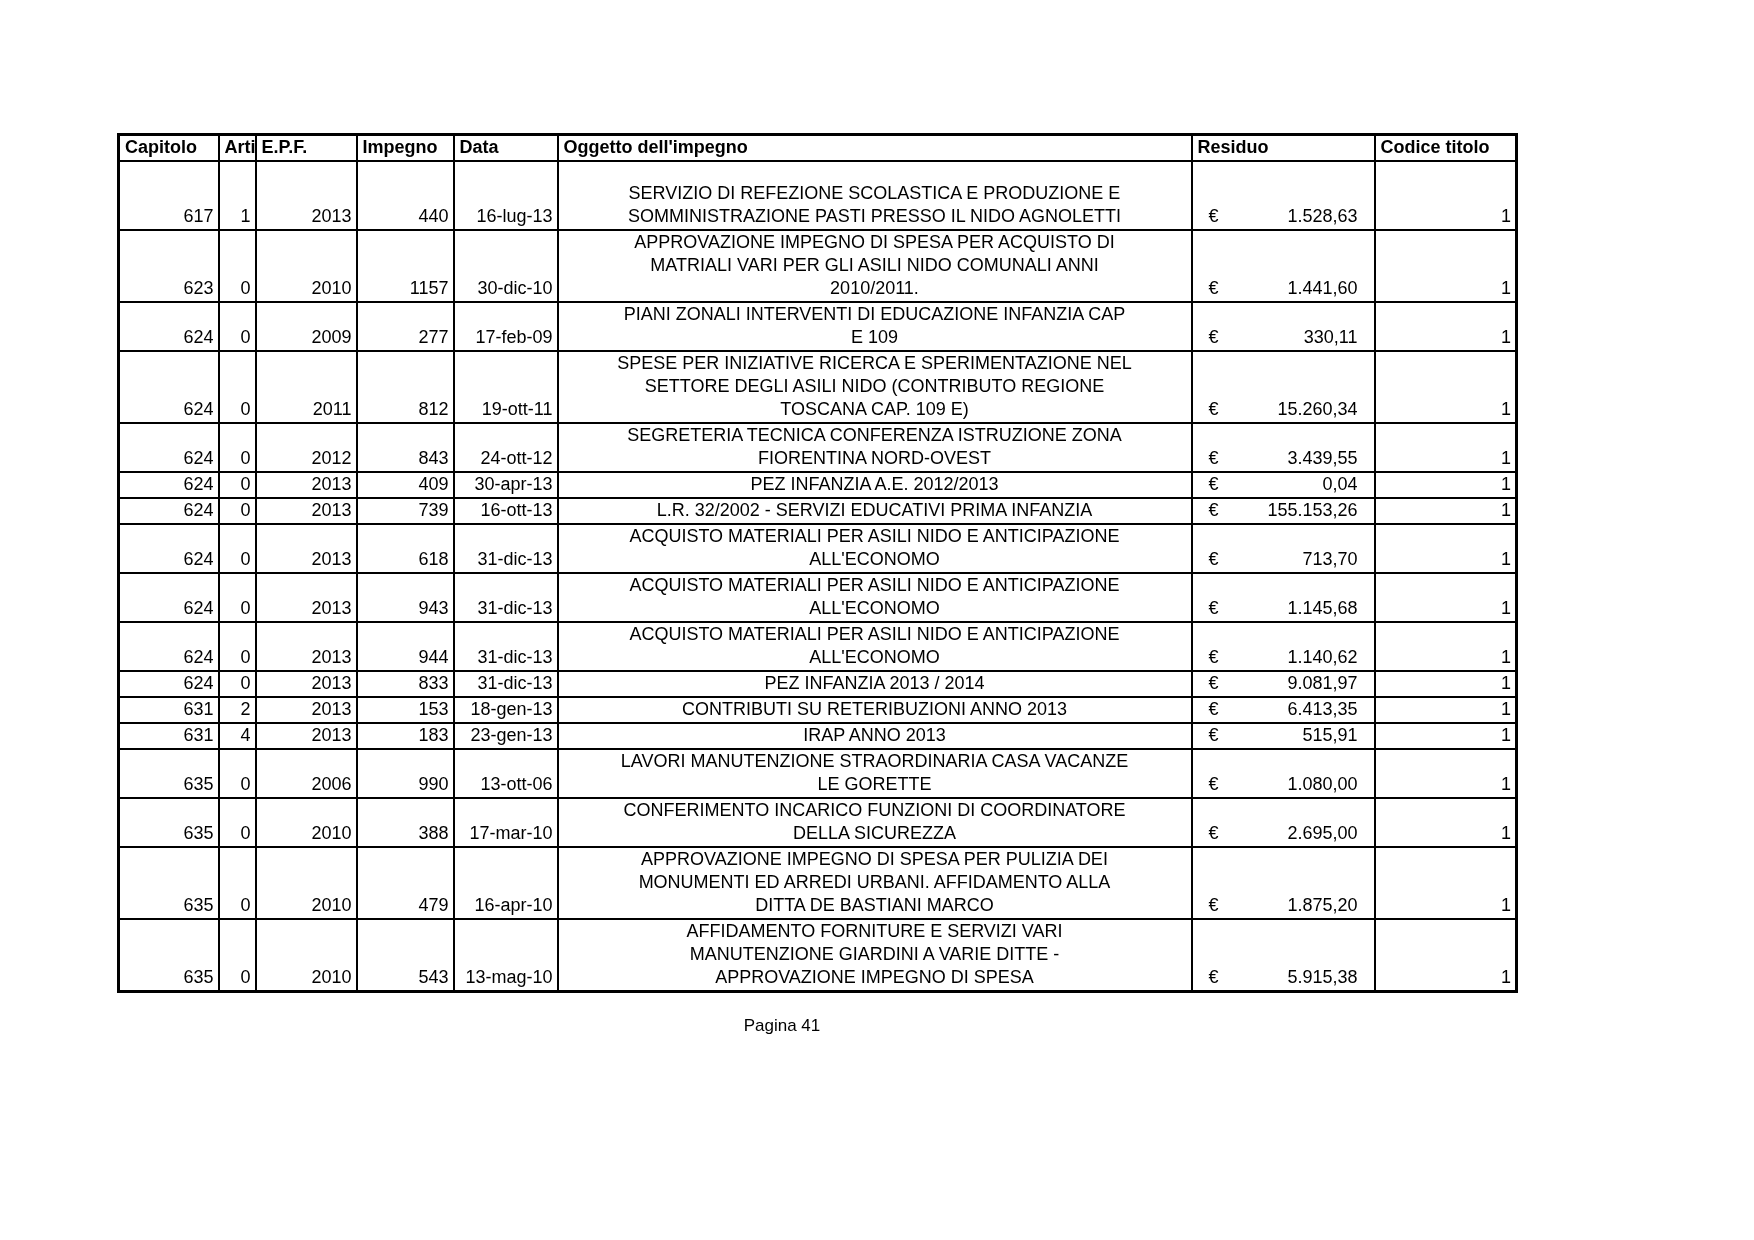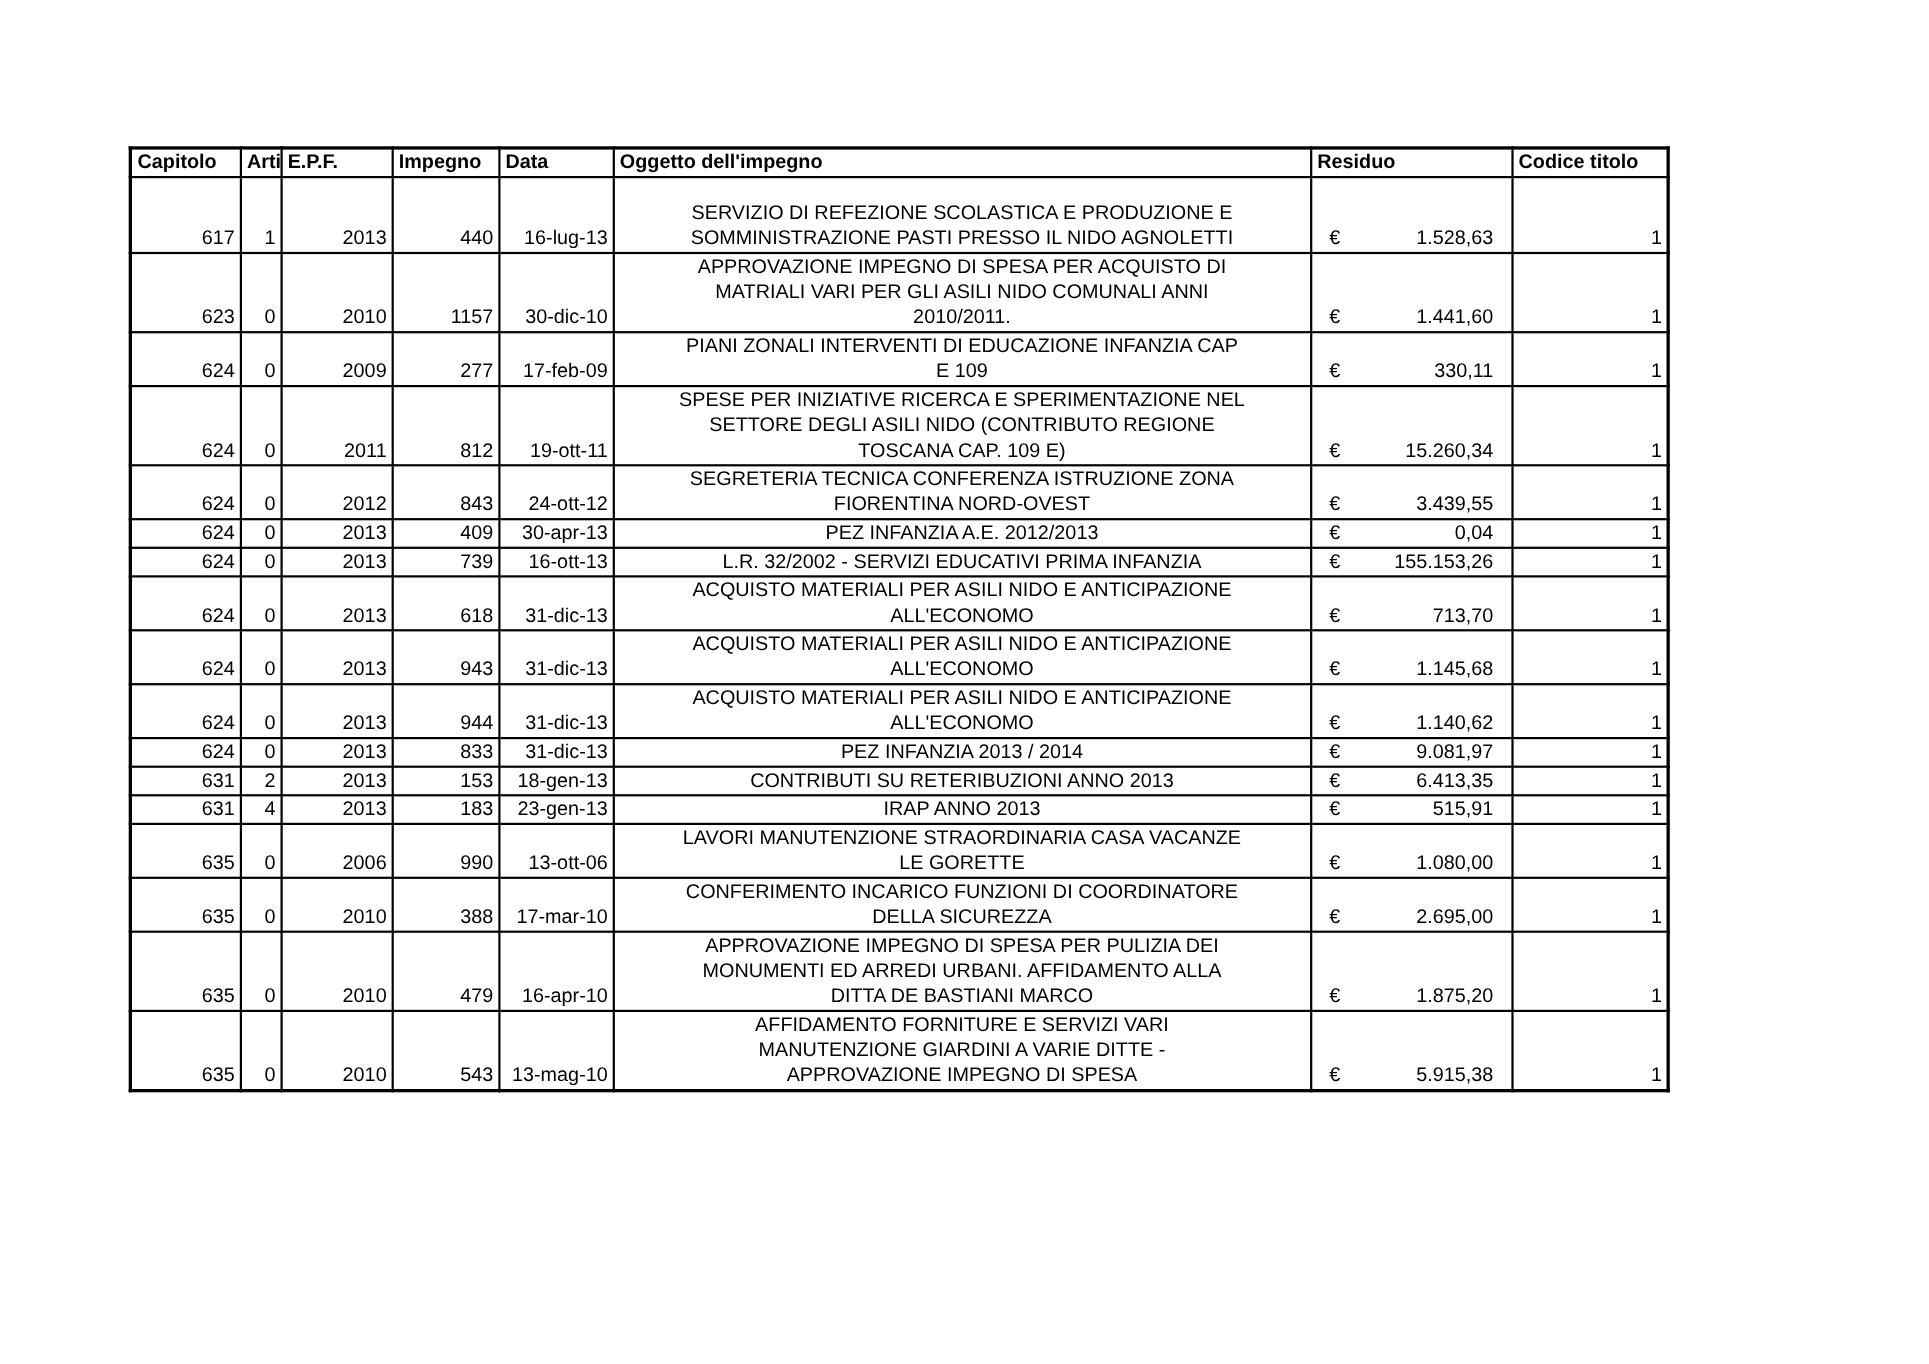--- a/index.html
+++ b/index.html
@@ -386,14 +386,15 @@
             <div class="money">
               <span>€</span>
               <span>5.915,38</span>
             </div>
           </td>
           <td class="num c-cod">1</td>
         </tr>
       </tbody>
   </table>
 
+  <div class="footer">Pagina 41</div>
 
 </div>
 
 </body></html>

